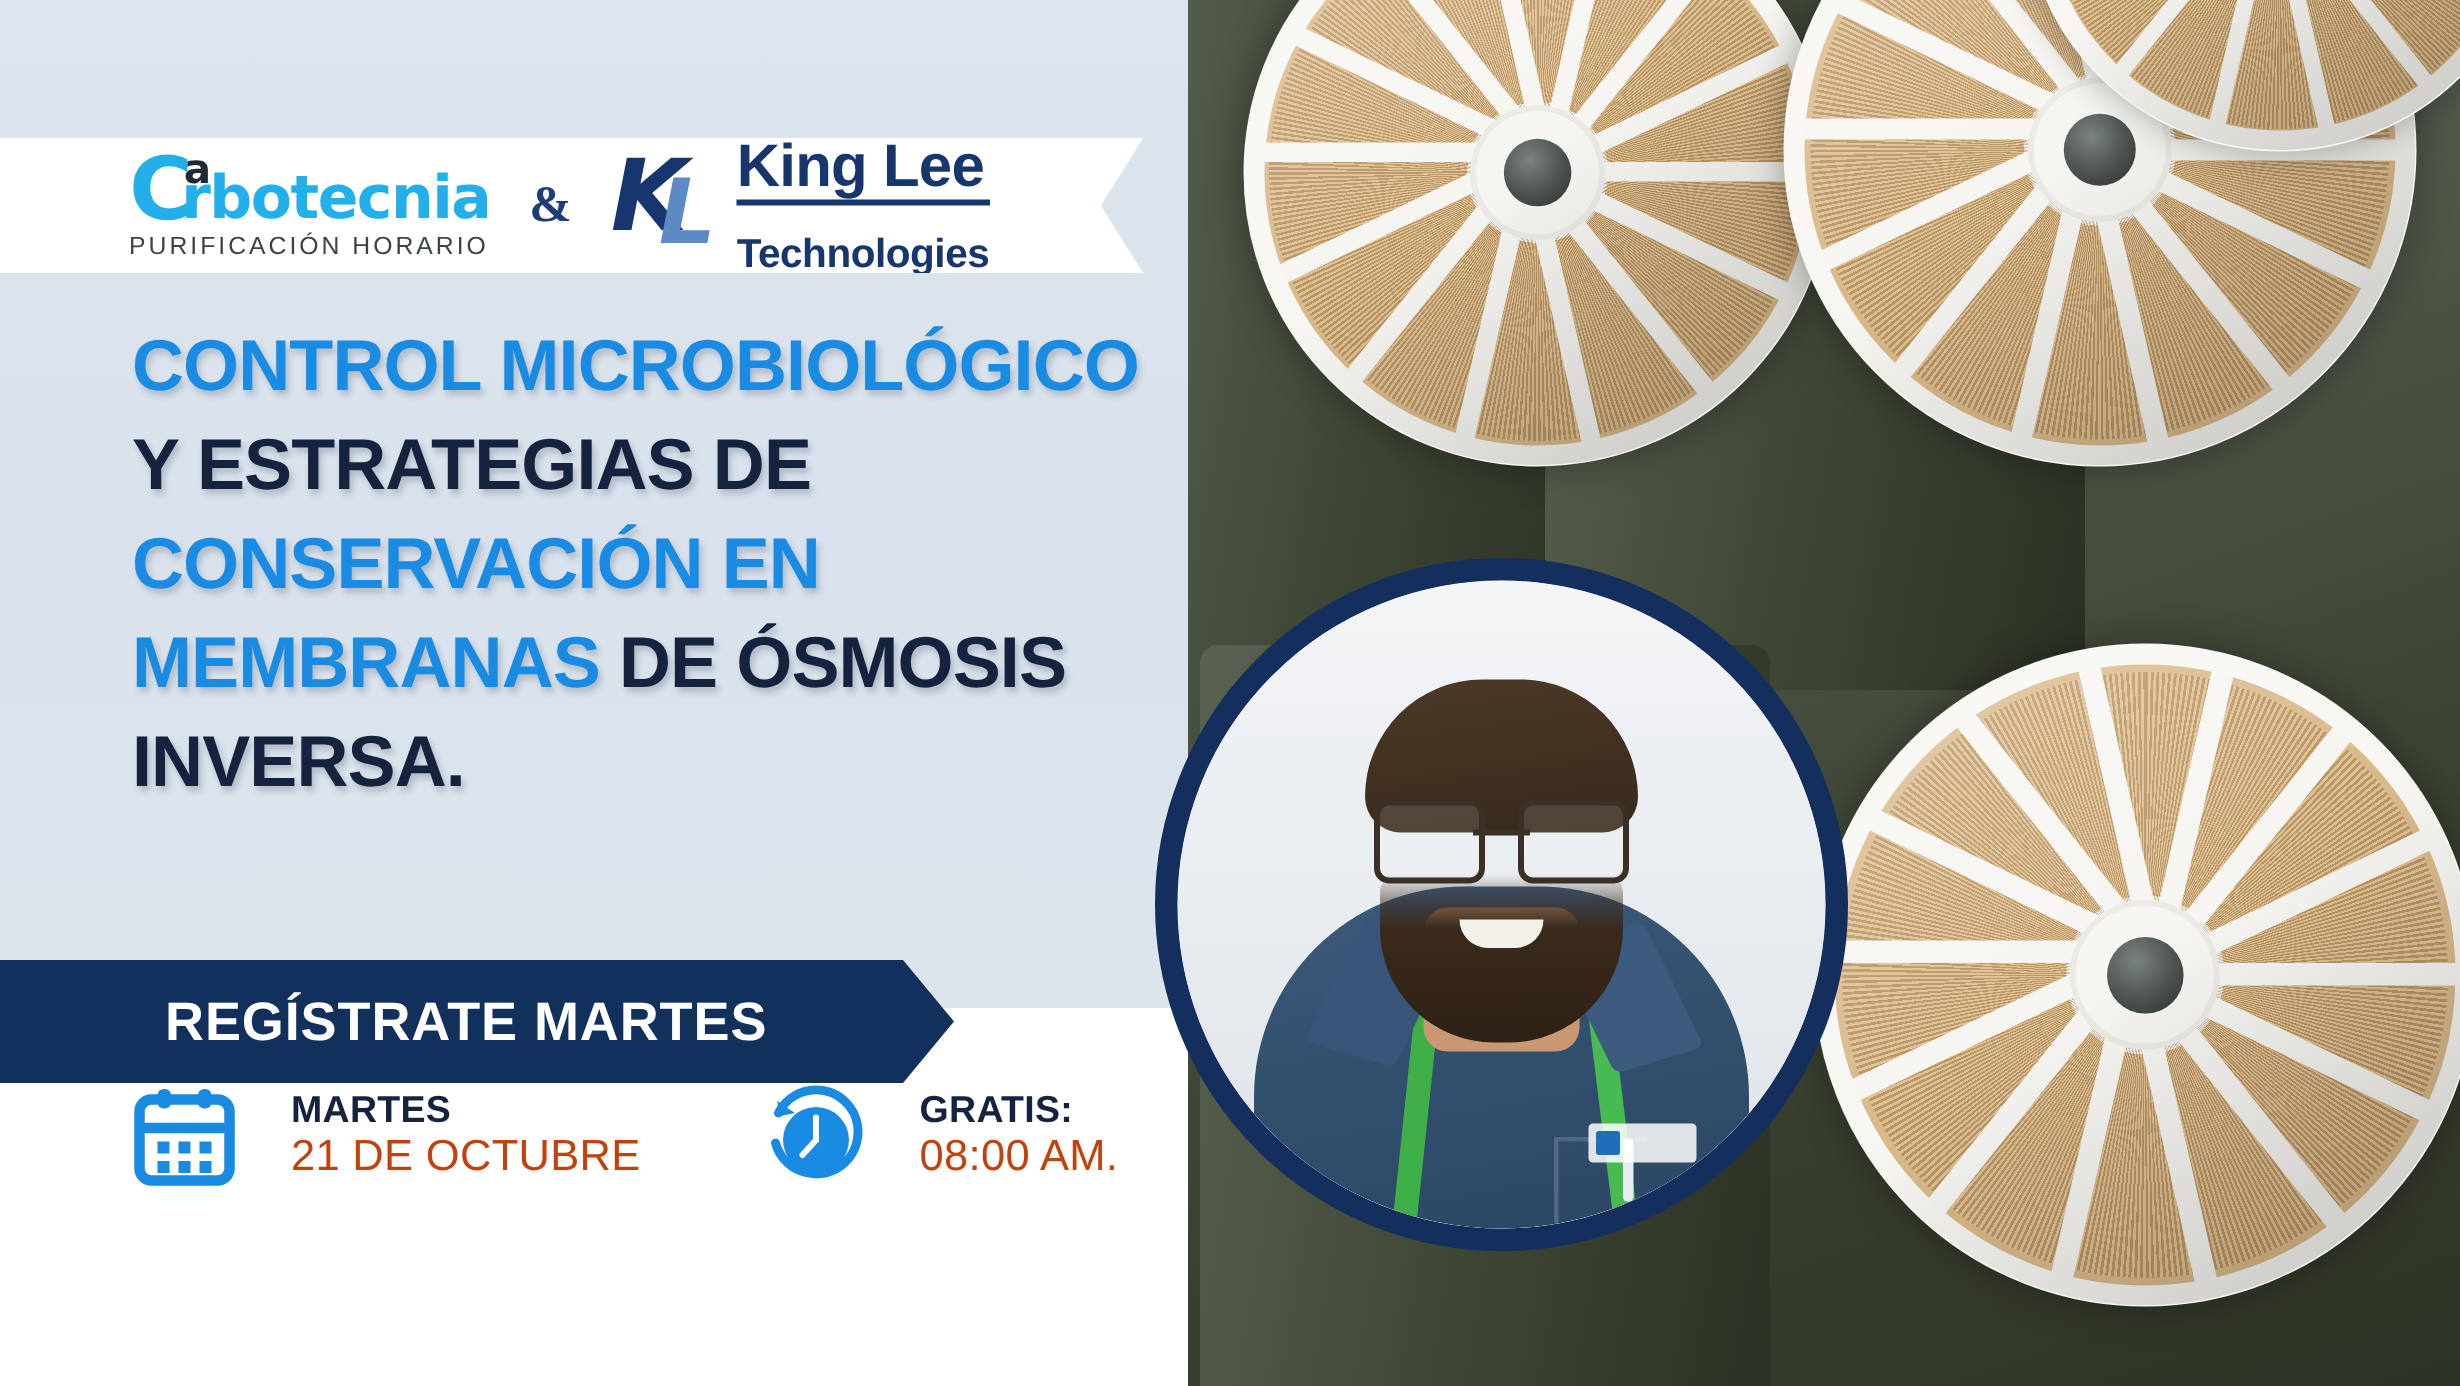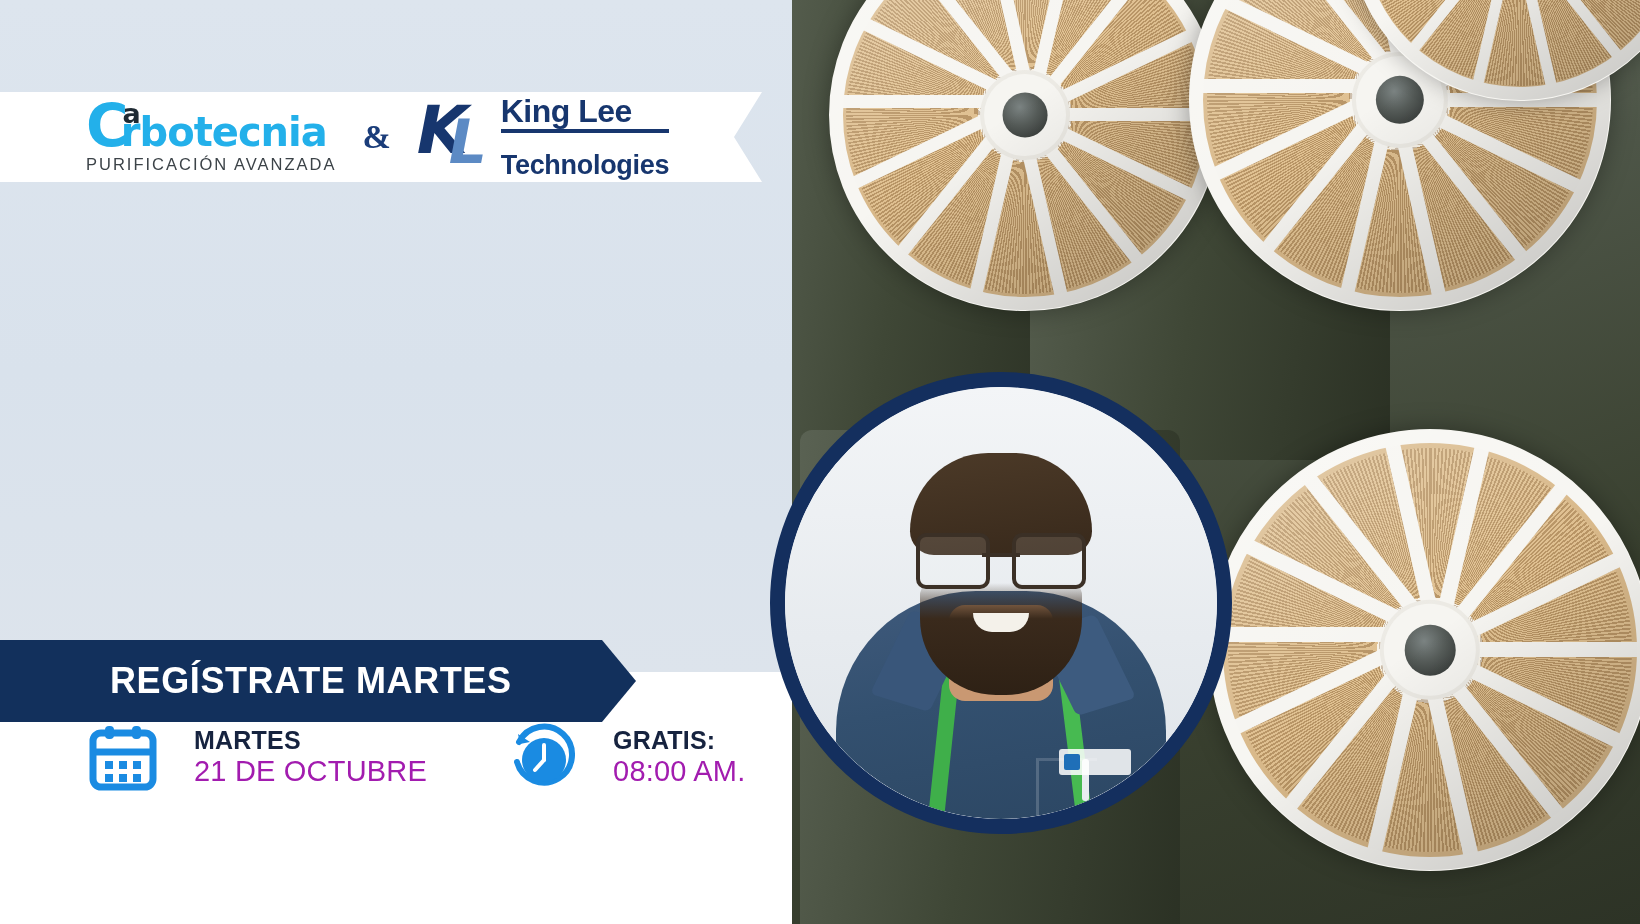--- a/index.html
+++ b/index.html
@@ -63,21 +63,21 @@
   .amp{font-size:34px;font-weight:bold;color:#1b3d7a;font-family:"Liberation Serif",serif;}
 
   
   .kinglee{display:flex;align-items:center;gap:6px;}
   .kl-mark{position:relative;width:78px;height:74px;}
   .kl-k{position:absolute;left:0;top:0;font-size:66px;font-weight:bold;color:#17366e;
     font-family:"DejaVu Sans",sans-serif;font-style:italic;line-height:.95;}
   .kl-l{position:absolute;left:32px;top:14px;font-size:60px;font-weight:bold;color:#5c8ac4;
     font-family:"DejaVu Sans",sans-serif;font-style:italic;line-height:.95;}
   .kl-txt{display:flex;flex-direction:column;line-height:1;}
-  .kl-name{font-size:32px;font-weight:bold;color:#17366e;letter-spacing:-.5px;
+  .kl-name{font-size:40px;font-weight:bold;color:#17366e;letter-spacing:-.5px;
     border-bottom:4px solid #17366e;padding-bottom:2px;font-family:"Liberation Sans",sans-serif;}
   .kl-tech{font-size:27px;font-weight:bold;color:#17366e;margin-top:19px;letter-spacing:-.3px;
     font-family:"Liberation Sans",sans-serif;}
 
   
   .headline{position:absolute;left:88px;top:212px;width:720px;
     font-weight:bold;font-size:48px;line-height:66px;letter-spacing:-.6px;
     font-family:"Liberation Sans",sans-serif;}
   .headline .ln{white-space:nowrap;text-shadow:2px 3px 4px rgba(25,40,70,.22);}
   .blue{color:#1a8be2;}
@@ -89,21 +89,21 @@
     display:flex;align-items:center;}
   .ribbon-label{padding-left:110px;color:#ffffff;font-size:36px;font-weight:bold;
     letter-spacing:.6px;font-family:"Liberation Sans",sans-serif;}
 
   
   .info-row{position:absolute;left:88px;top:722px;display:flex;align-items:center;gap:80px;}
   .info-item{display:flex;align-items:center;gap:36px;}
   .info-text{display:flex;flex-direction:column;line-height:1.16;}
   .info-top{font-size:25px;font-weight:bold;color:#16233f;letter-spacing:.2px;
     font-family:"Liberation Sans",sans-serif;}
-  .info-bot{font-size:29px;color:#a21caf;letter-spacing:.2px;
+  .info-bot{font-size:29px;color:#c2410c;letter-spacing:.2px;
     font-family:"Liberation Sans",sans-serif;}
 
   
   .portrait{position:absolute;left:770px;top:372px;width:462px;height:462px;border-radius:50%;
     border:15px solid #142f5e;box-sizing:border-box;overflow:hidden;background:#eef1f4;}
   .pf{position:absolute;inset:0;overflow:hidden;border-radius:50%;
     background:linear-gradient(180deg,#f3f5f7 0%,#e7ebef 58%,#dfe4e9 100%);}
   .p-shoulders{position:absolute;left:50%;bottom:-42px;transform:translateX(-50%);
     width:330px;height:270px;border-radius:140px 140px 24px 24px;
     background:linear-gradient(170deg,#3f5a7c 0%,#33506f 40%,#2a4460 100%);}
@@ -241,39 +241,46 @@
 
   <div class="logo-band">
     <div class="logo-row">
 
       <div class="carbo">
         <div class="carbo-top">
           <span class="carbo-c">C</span>
           <span class="carbo-a">a</span>
           <span class="carbo-rest">rbotecnia</span>
         </div>
-        <div class="carbo-sub">PURIFICACIÓN AVANZADA</div>
+        <div class="carbo-sub">PURIFICACIÓN HORARIO</div>
       </div>
 
       <div class="amp">&amp;</div>
 
       <div class="kinglee">
         <div class="kl-mark">
           <span class="kl-k">K</span>
           <span class="kl-l">L</span>
         </div>
         <div class="kl-txt">
           <span class="kl-name">King Lee</span>
           <span class="kl-tech">Technologies</span>
         </div>
       </div>
 
     </div>
   </div>
 
+  <div class="headline">
+    <div class="ln blue">CONTROL MICROBIOLÓGICO</div>
+    <div class="ln navy">Y ESTRATEGIAS DE</div>
+    <div class="ln blue">CONSERVACIÓN EN</div>
+    <div class="ln"><span class="blue">MEMBRANAS</span><span class="navy"> DE ÓSMOSIS</span></div>
+    <div class="ln navy">INVERSA.</div>
+  </div>
 
   <div class="ribbon">
     <div class="ribbon-label">REGÍSTRATE MARTES</div>
   </div>
 
   <div class="info-row">
 
     <div class="info-item">
       <svg width="70" height="70" viewBox="0 0 70 70">
         <rect x="5" y="11" width="60" height="54" rx="8" ry="8" fill="none" stroke="#1a8be2" stroke-width="7"></rect>

